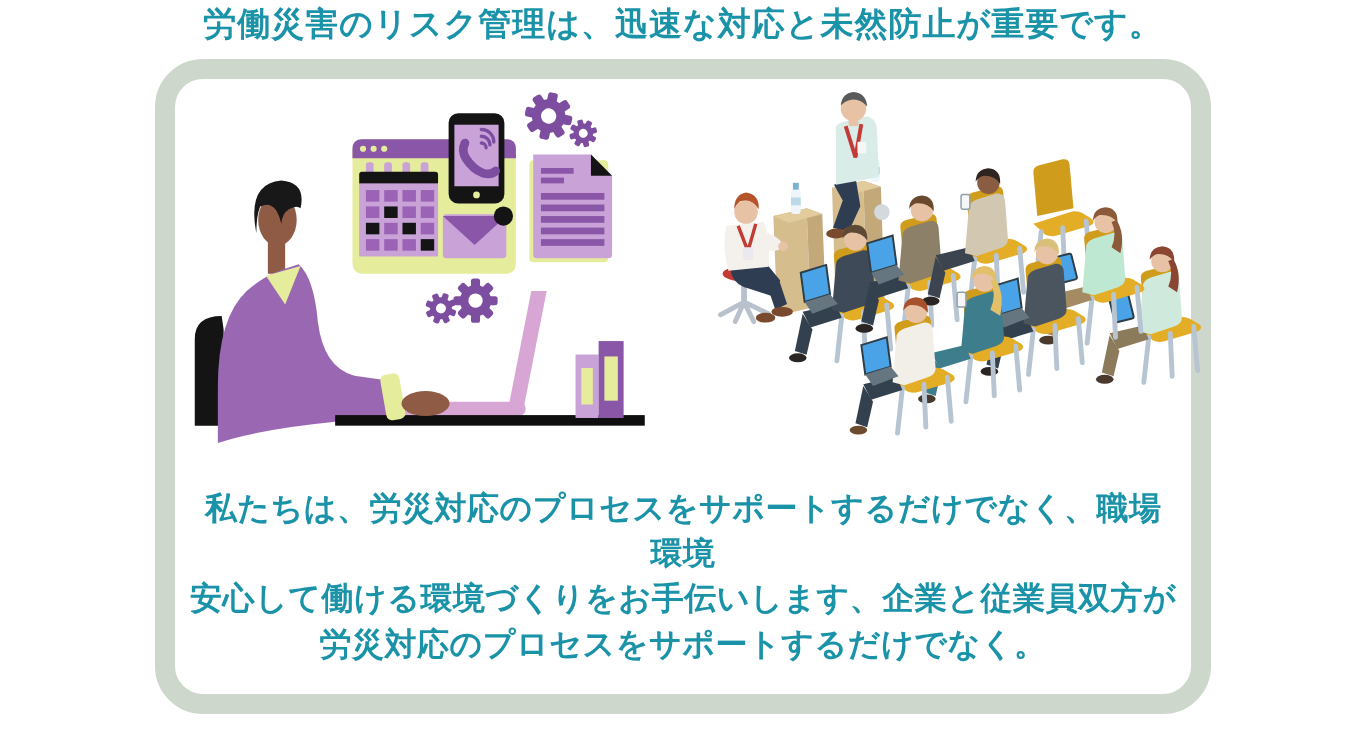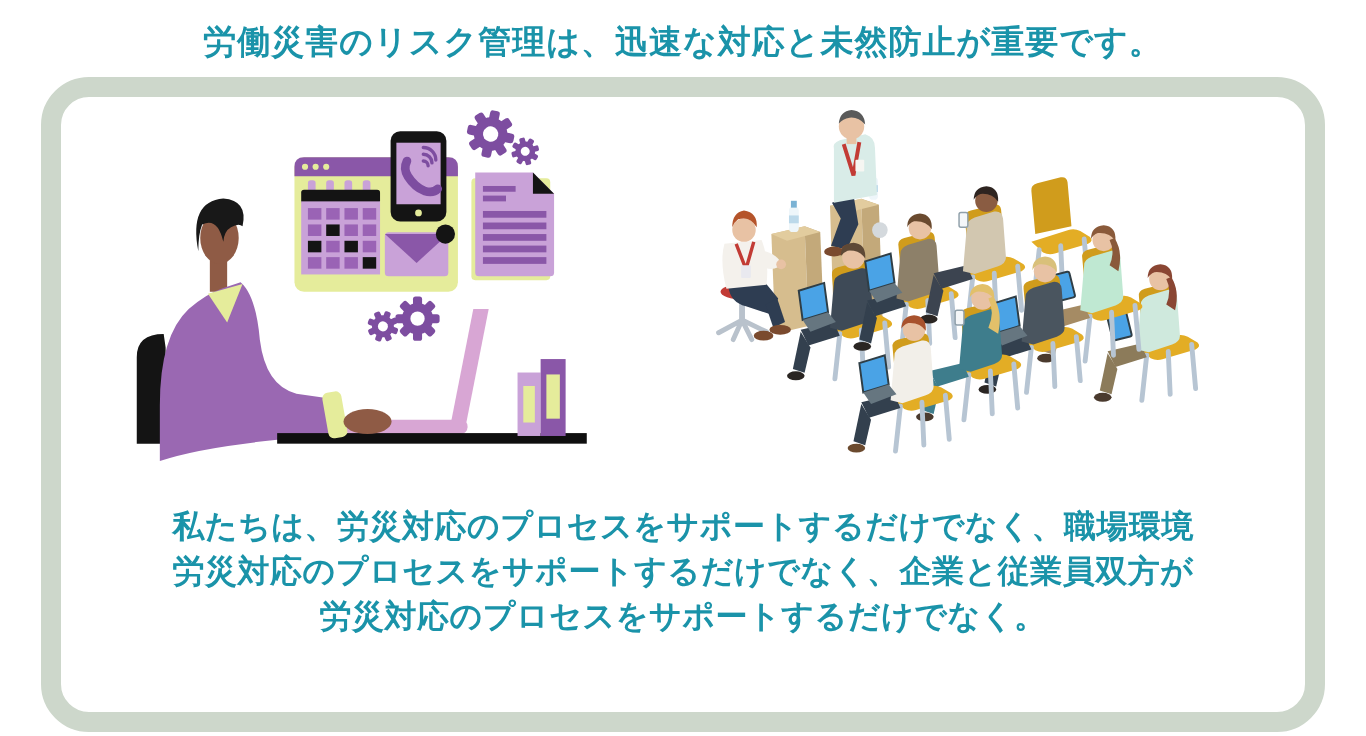--- a/index.html
+++ b/index.html
@@ -1,27 +1,27 @@
 <!DOCTYPE html>
 <html><head>
 <meta charset="utf-8">
 <style>
   html,body{margin:0;padding:0;background:#ffffff;}
   body{
     width:1366px;height:736px;overflow:hidden;position:relative;
     font-family:"Liberation Sans","DejaVu Sans",sans-serif;
   }
   .page-title{
-    margin:20px auto 0;width:100%;text-align:center;
+    margin:2px auto 0;width:100%;text-align:center;
     font-size:33px;font-weight:bold;color:#1A93A9;letter-spacing:1px;
     line-height:1.35;
   }
   .info-panel{
     box-sizing:border-box;
-    width:1284px;height:655px;
+    width:1056px;height:655px;
     margin:12px auto 0;
     border:20px solid #CDD7CB;border-radius:48px;
     background:#ffffff;
     display:flex;flex-direction:column;align-items:center;
     padding:6px 14px 0 14px;
   }
   .illustration-row{
     width:100%;display:flex;justify-content:space-evenly;align-items:flex-start;
     margin-top:2px;
   }
@@ -322,17 +322,17 @@
             <polygon points="-30,-6 -4,-14 4,-4 -22,6" fill="#667680"></polygon>
           </g>
         </g>
       </svg>
     </figure>
 
   </div>
 
   <p class="panel-paragraph">
     <span class="line">私たちは、労災対応のプロセスをサポートするだけでなく、職場環境</span>
-    <span class="line">労災対応のプロセスをサポートするだけでなく、企業と従業員双方が</span>
+    <span class="line">安心して働ける環境づくりをお手伝いします、企業と従業員双方が</span>
     <span class="line">労災対応のプロセスをサポートするだけでなく。</span>
   </p>
 
 </div>
 
 </body></html>

